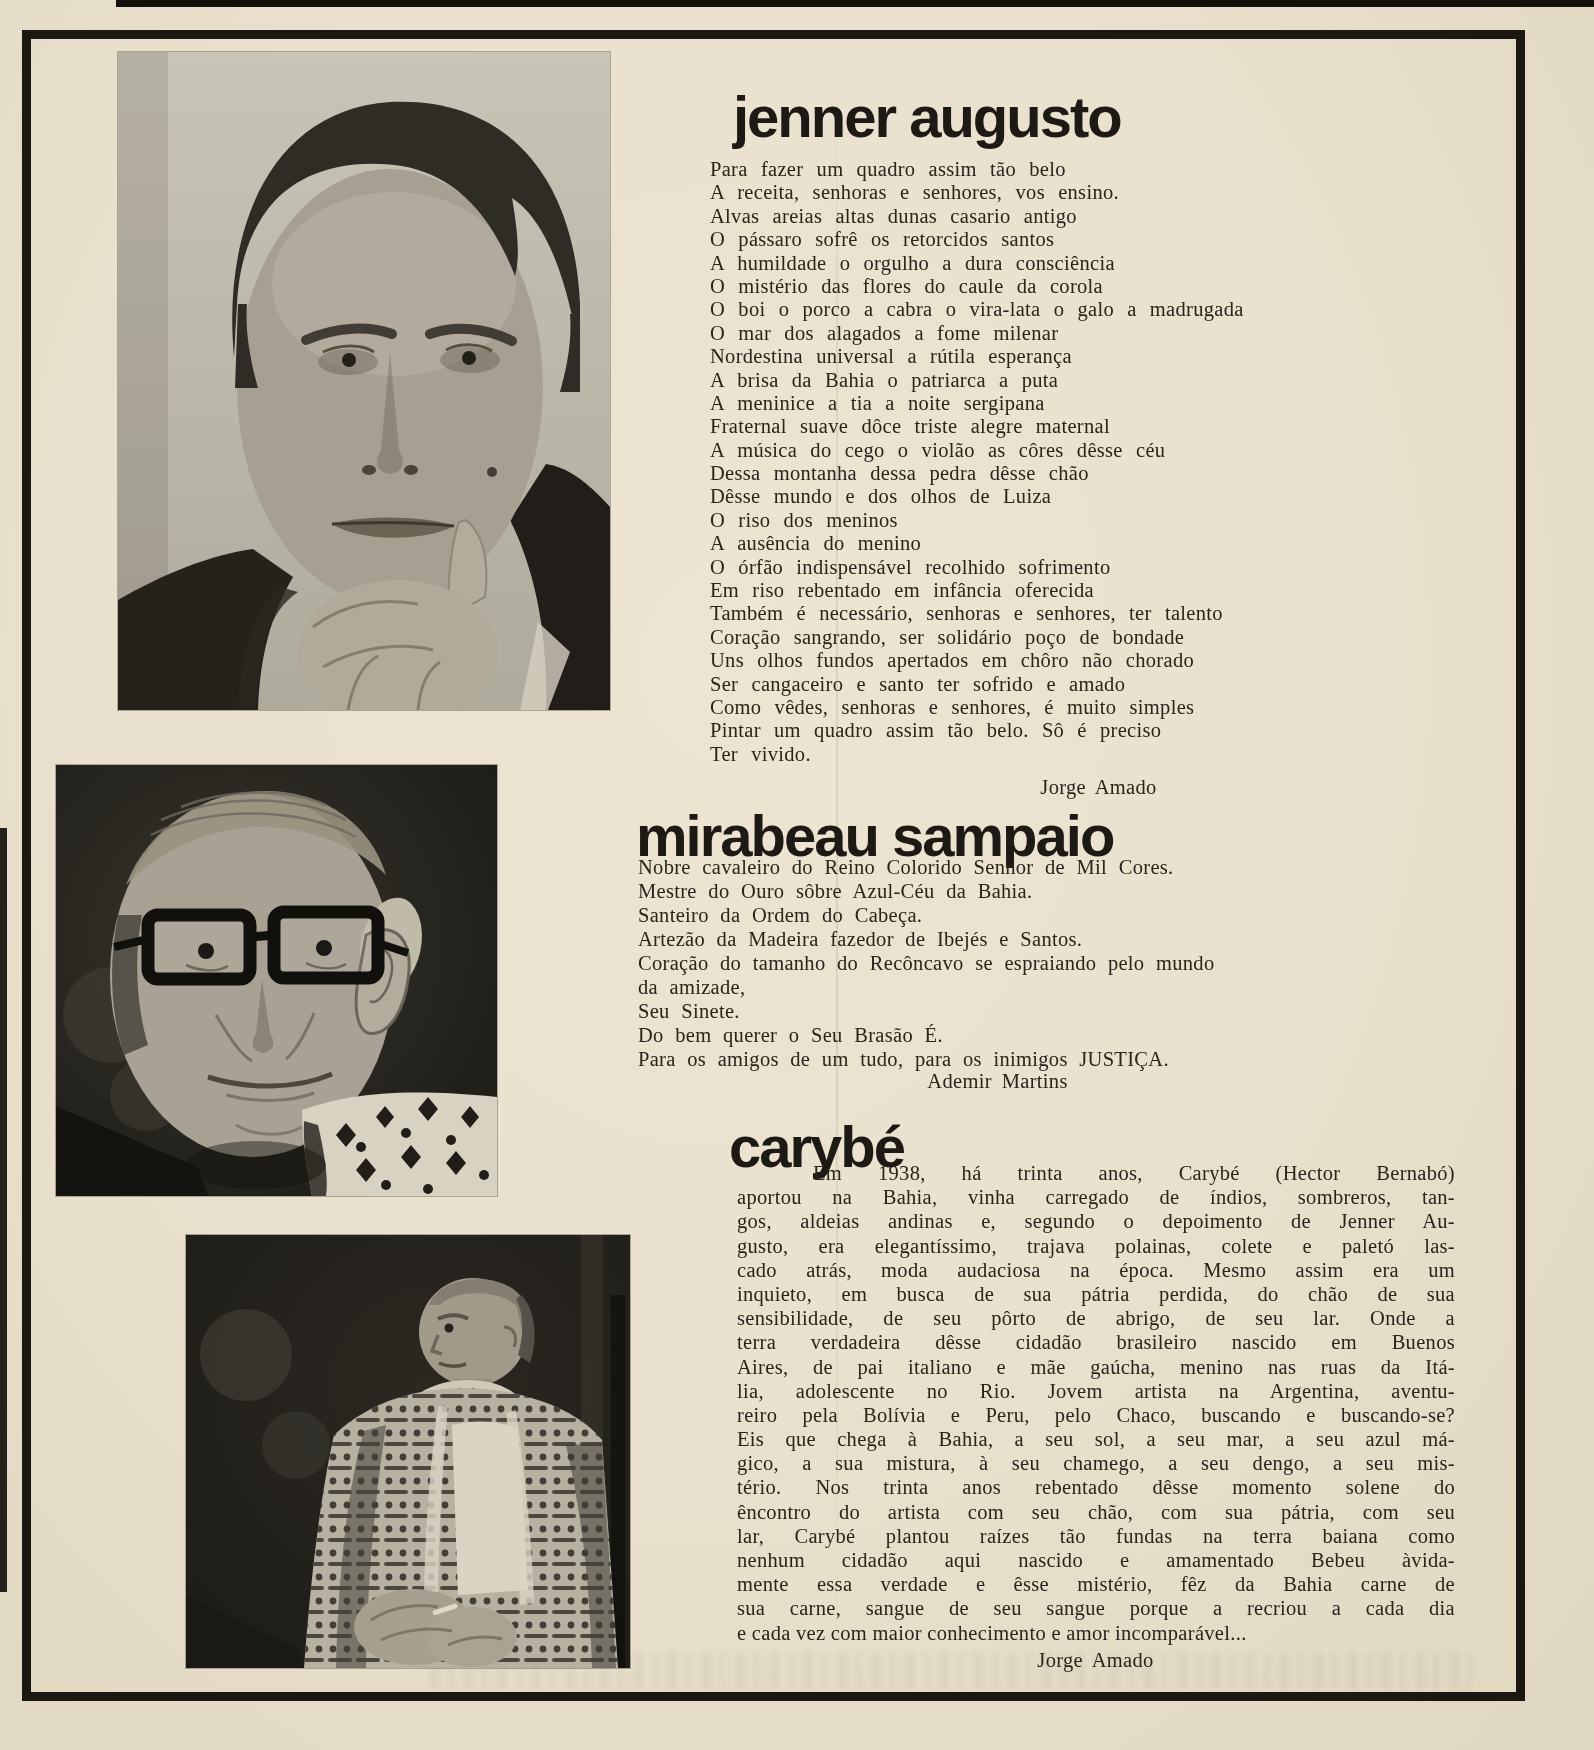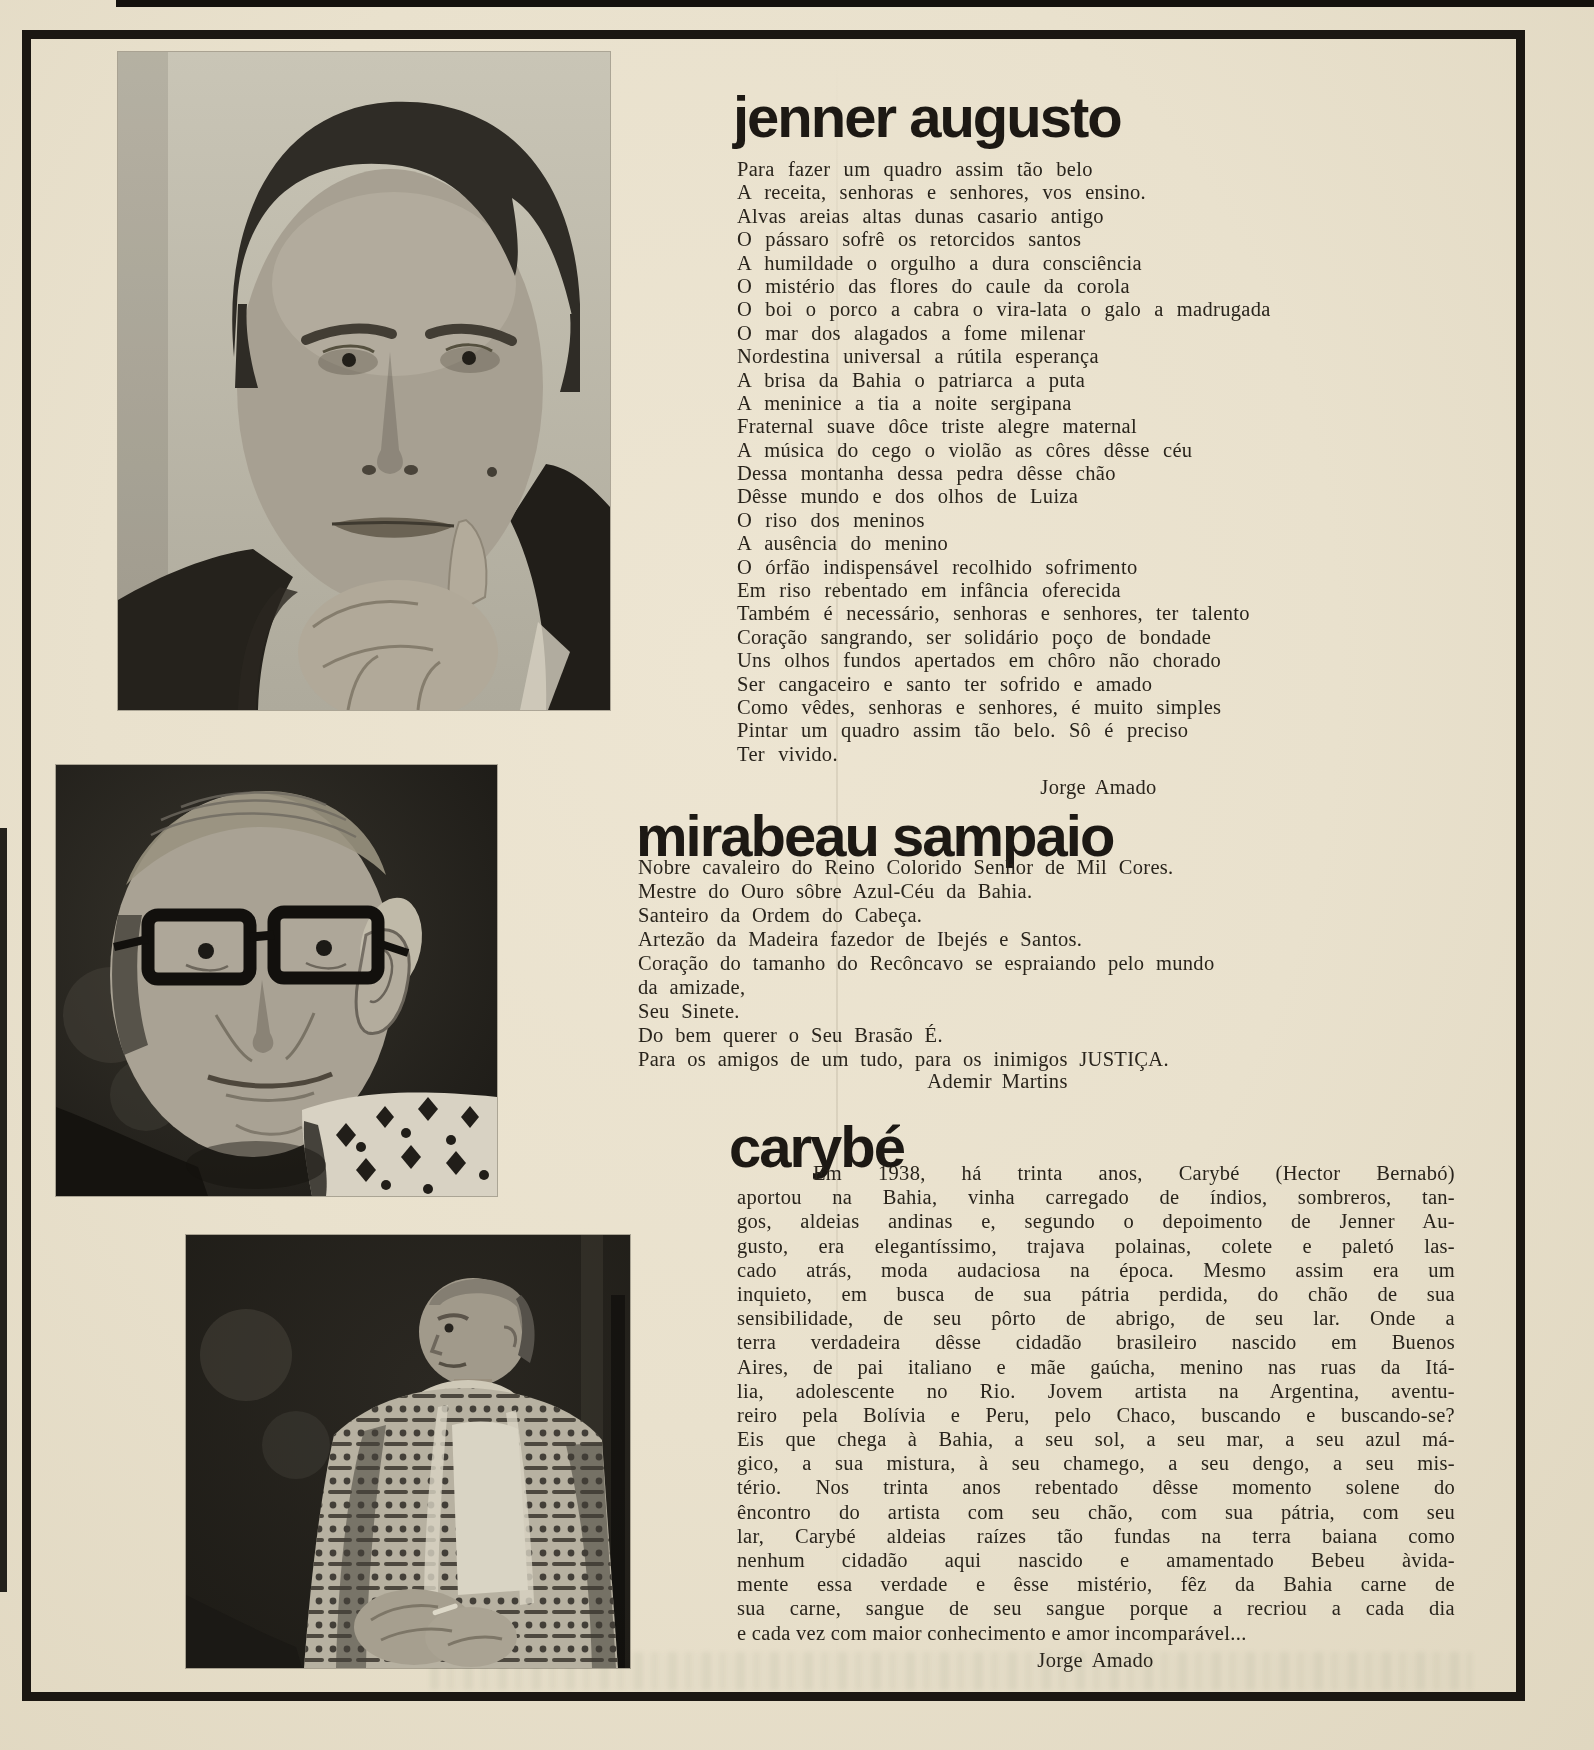--- a/index.html
+++ b/index.html
@@ -19,21 +19,21 @@
   .ghost{position:absolute;left:430px;top:1652px;width:1042px;height:38px;opacity:.5;filter:blur(2px);
     background:
      repeating-linear-gradient(90deg, rgba(98,114,88,.16) 0 9px, rgba(98,114,88,.02) 9px 17px, rgba(98,114,88,.12) 17px 24px, rgba(98,114,88,.03) 24px 34px);}
   .title{
     position:absolute;font-family:"Liberation Sans", sans-serif;font-weight:bold;
     color:#1d1914;font-size:58px;letter-spacing:-2px;line-height:1;white-space:nowrap;margin-top:20px;
   }
   .t1{left:733px;top:68px;}
   .t2{left:636px;top:787px;}
   .t3{left:729px;top:1098px;}
-  .poem{position:absolute;left:737px;top:158px;}
+  .poem{position:absolute;left:710px;top:158px;}
   .poem .ln{height:23.4px;line-height:23.4px;font-size:20.5px;color:#29241c;
     white-space:pre;word-spacing:.38em;letter-spacing:.015em;}
   .mira{position:absolute;left:638px;top:855px;}
   .mira .ln{height:24px;line-height:24px;font-size:20.5px;color:#29241c;
     white-space:pre;word-spacing:.3em;letter-spacing:.015em;}
   .cary{position:absolute;left:737px;top:1161px;width:718px;}
   .cary .ln{height:24.2px;line-height:24.2px;font-size:20.5px;color:#29241c;
     text-align:justify;text-align-last:justify;letter-spacing:.015em;}
   .cary .first{padding-left:76px;box-sizing:border-box;}
   .cary .last{text-align-last:left;}
@@ -292,21 +292,21 @@
       <div class="ln">inquieto, em busca de sua pátria perdida, do chão de sua</div>
       <div class="ln">sensibilidade, de seu pôrto de abrigo, de seu lar. Onde a</div>
       <div class="ln">terra verdadeira dêsse cidadão brasileiro nascido em Buenos</div>
       <div class="ln">Aires, de pai italiano e mãe gaúcha, menino nas ruas da Itá-</div>
       <div class="ln">lia, adolescente no Rio. Jovem artista na Argentina, aventu-</div>
       <div class="ln">reiro pela Bolívia e Peru, pelo Chaco, buscando e buscando-se?</div>
       <div class="ln">Eis que chega à Bahia, a seu sol, a seu mar, a seu azul má-</div>
       <div class="ln">gico, a sua mistura, à seu chamego, a seu dengo, a seu mis-</div>
       <div class="ln">tério. Nos trinta anos rebentado dêsse momento solene do</div>
       <div class="ln">êncontro do artista com seu chão, com sua pátria, com seu</div>
-      <div class="ln">lar, Carybé aldeias raízes tão fundas na terra baiana como</div>
+      <div class="ln">lar, Carybé plantou raízes tão fundas na terra baiana como</div>
       <div class="ln">nenhum cidadão aqui nascido e amamentado Bebeu àvida-</div>
       <div class="ln">mente essa verdade e êsse mistério, fêz da Bahia carne de</div>
       <div class="ln">sua carne, sangue de seu sangue porque a recriou a cada dia</div>
       <div class="ln last">e cada vez com maior conhecimento e amor incomparável...</div>
     </div>
     <div class="sig sig3">Jorge Amado</div>
   </section>
 
 </div>
 

